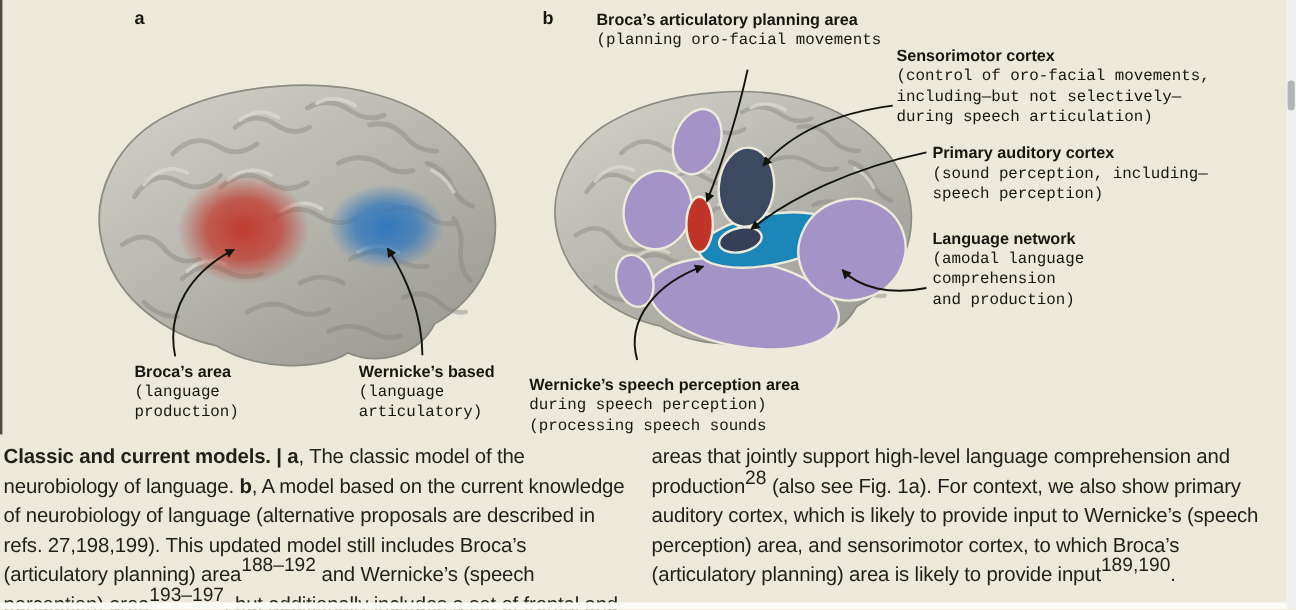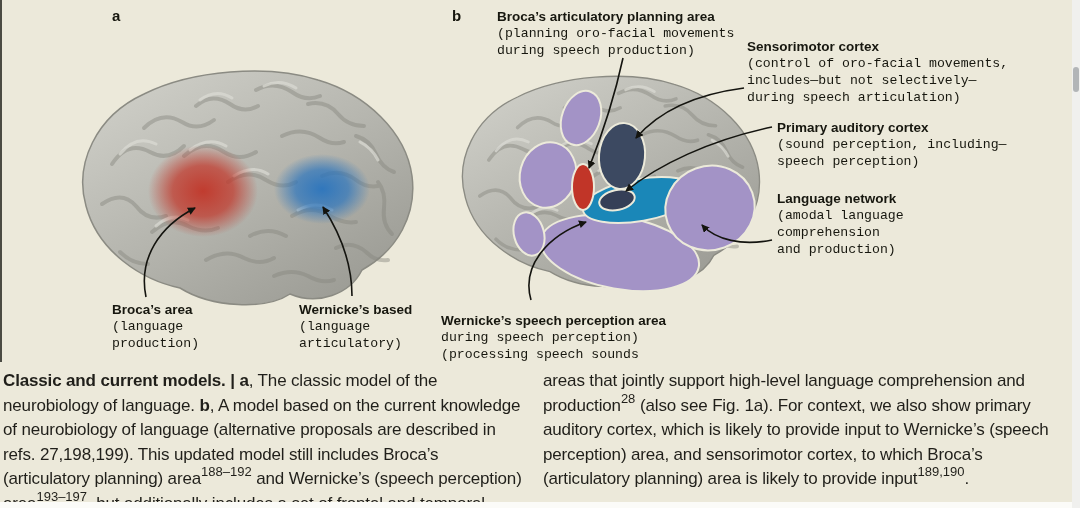--- a/index.html
+++ b/index.html
@@ -10,21 +10,21 @@
   .scroll-track{position:absolute;right:0;top:0;width:8px;height:508px;background:#f0f0ee;}
   .scroll-thumb{position:absolute;right:1px;top:67px;width:6px;height:25px;background:#b2b5b7;border-radius:3px;}
   svg{position:absolute;}
   .panel-tag{position:absolute;font-weight:bold;font-size:15px;}
   .callout{position:absolute;}
   .callout .t{font-weight:bold;font-size:13.5px;line-height:17px;white-space:nowrap;}
   .callout .d{font-size:13.2px;line-height:17px;white-space:nowrap;font-family:Liberation Mono, monospace;}
   .caption{position:absolute;left:3px;top:369px;display:flex;gap:16px;color:#201f1a;
            font-size:17px;line-height:24.5px;letter-spacing:-0.15px;}
   .caption .col{width:524px;}
-  .caption sup{font-size:13px;line-height:0;position:relative;top:-1px;vertical-align:super;letter-spacing:0;}
+  .caption sup{font-size:16px;line-height:0;position:relative;top:-1px;vertical-align:super;letter-spacing:0;}
 </style>
 </head>
 <body>
 
 <div class="stage">
 
   <svg width="0" height="0">
     <defs>
       <linearGradient id="brainGrad" x1="0" y1="0" x2="0.8" y2="1">
         <stop offset="0" stop-color="#d3d3cc"></stop>
@@ -115,27 +115,26 @@
       <path d="M 531,300 C 521,265 549,235 586,222" marker-end="url(#ah)"></path>
     </g>
   </svg>
 
   <div class="panel-tag" style="left:112px;top:7px">a</div>
   <div class="panel-tag" style="left:452px;top:7px">b</div>
 
   <div class="callout" style="left:497px;top:8px">
     <div class="t">Broca’s articulatory planning area</div>
     <div class="d">(planning oro-facial movements</div>
-    <div class="d">during speech production)</div>
   </div>
 
   <div class="callout" style="left:747px;top:38px">
     <div class="t">Sensorimotor cortex</div>
     <div class="d">(control of oro-facial movements,</div>
-    <div class="d">includes—but not selectively—</div>
+    <div class="d">including—but not selectively—</div>
     <div class="d">during speech articulation)</div>
   </div>
 
   <div class="callout" style="left:777px;top:119px">
     <div class="t">Primary auditory cortex</div>
     <div class="d">(sound perception, including—</div>
     <div class="d">speech perception)</div>
   </div>
 
   <div class="callout" style="left:777px;top:190px">

